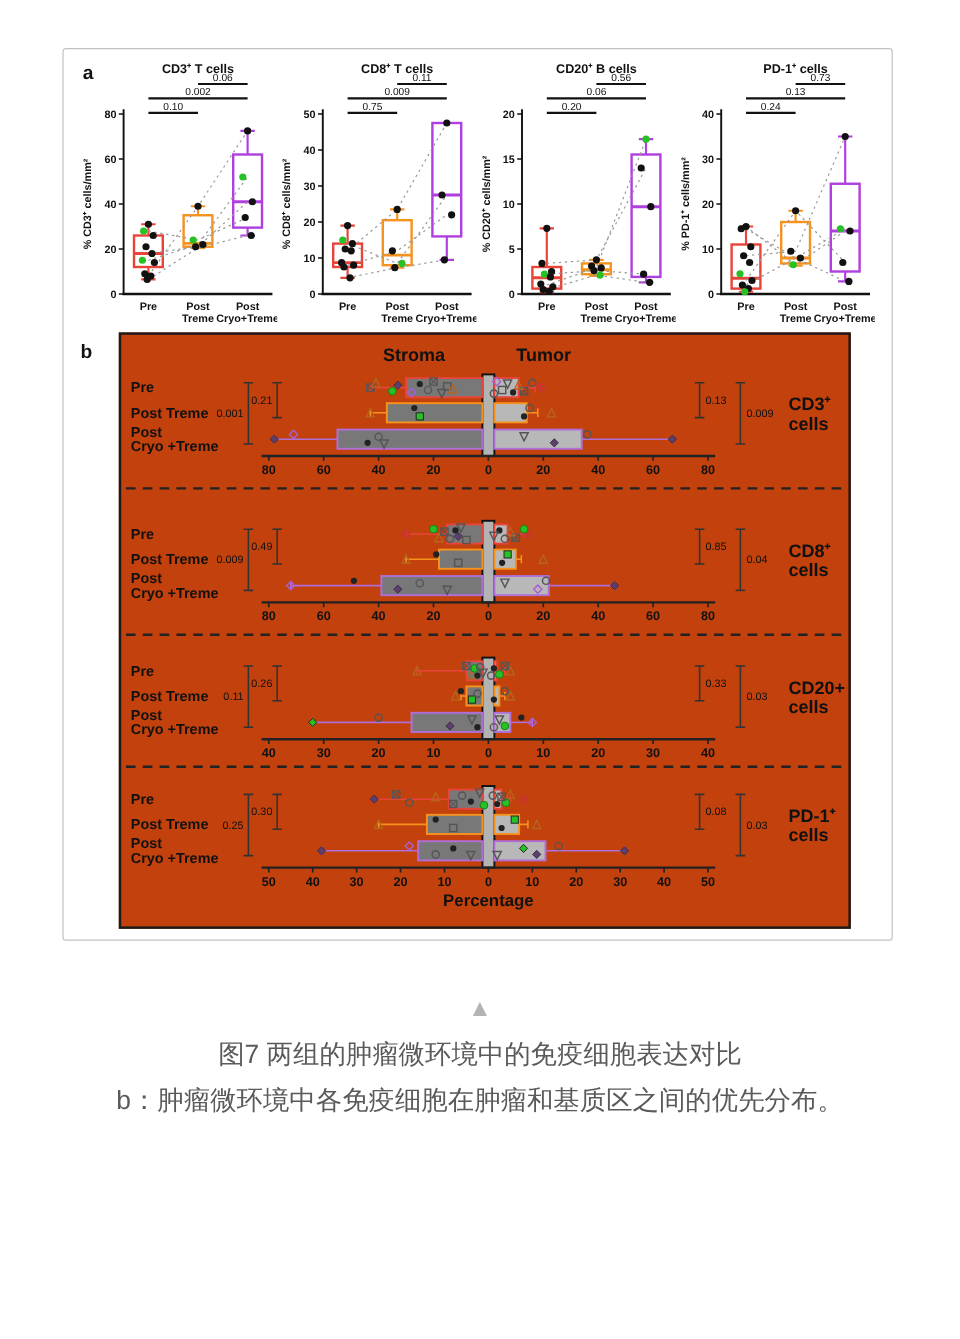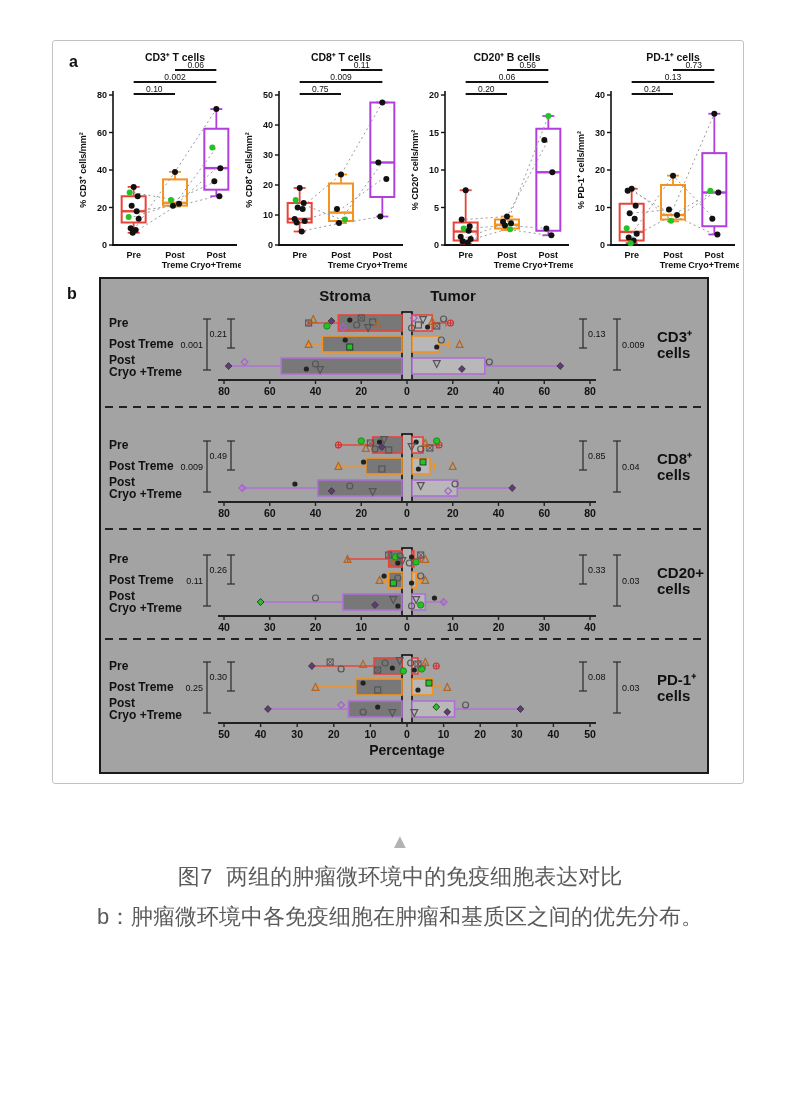--- a/index.html
+++ b/index.html
@@ -10,38 +10,38 @@
   .figure-box{
     position:absolute;left:52px;top:40px;width:692px;height:744px;
     border:1.5px solid #c2c2c2;border-radius:3px;background:#fff;box-sizing:border-box;
   }
   .panel-letter{
     position:absolute;font-size:16px;font-weight:700;color:#111;
   }
   #panel-letter-a{left:16px;top:12px;}
   #panel-letter-b{left:14px;top:244px;}
   #panel-a{
-    position:absolute;left:22px;top:8px;width:664px;height:240px;
+    position:absolute;left:12px;top:8px;width:664px;height:240px;
     display:flex;justify-content:space-between;
   }
   #panel-b-wrap{
     position:absolute;left:46px;top:236px;width:610px;height:497px;
-    border:2px solid #1a1a1a;box-sizing:border-box;background:#a3a3a3;
+    border:2px solid #1a1a1a;box-sizing:border-box;background:#c2410c;
   }
   svg text{font-family:"Liberation Sans",sans-serif;}
   .caption{
     position:absolute;left:0;top:830px;width:800px;text-align:center;color:#5a5a5a;
   }
   .collapse-arrow{
     font-size:20px;color:#b3b3b3;line-height:22px;cursor:pointer;
   }
   .caption p{
     margin:0;font-size:22px;line-height:38px;color:#5a5a5a;
   }
-  .caption .first{margin-top:8px;font-family:Liberation Mono, monospace;}
+  .caption .first{margin-top:8px;}
 </style>
 </head>
 <body>
 
 <div class="figure-box">
   <span class="panel-letter" id="panel-letter-a">a</span>
   <div id="panel-a">
       <svg width="166" height="238" viewBox="0 0 166 238">
         <text x="100" y="12" fill="#111" text-anchor="middle" font-size="10.5" font-weight="700">CD3⁺ T cells</text>
         <text x="11" y="121" fill="#111" text-anchor="middle" font-size="9" font-weight="700" transform="rotate(-90 11 121)">% CD3⁺ cells/mm²</text>

